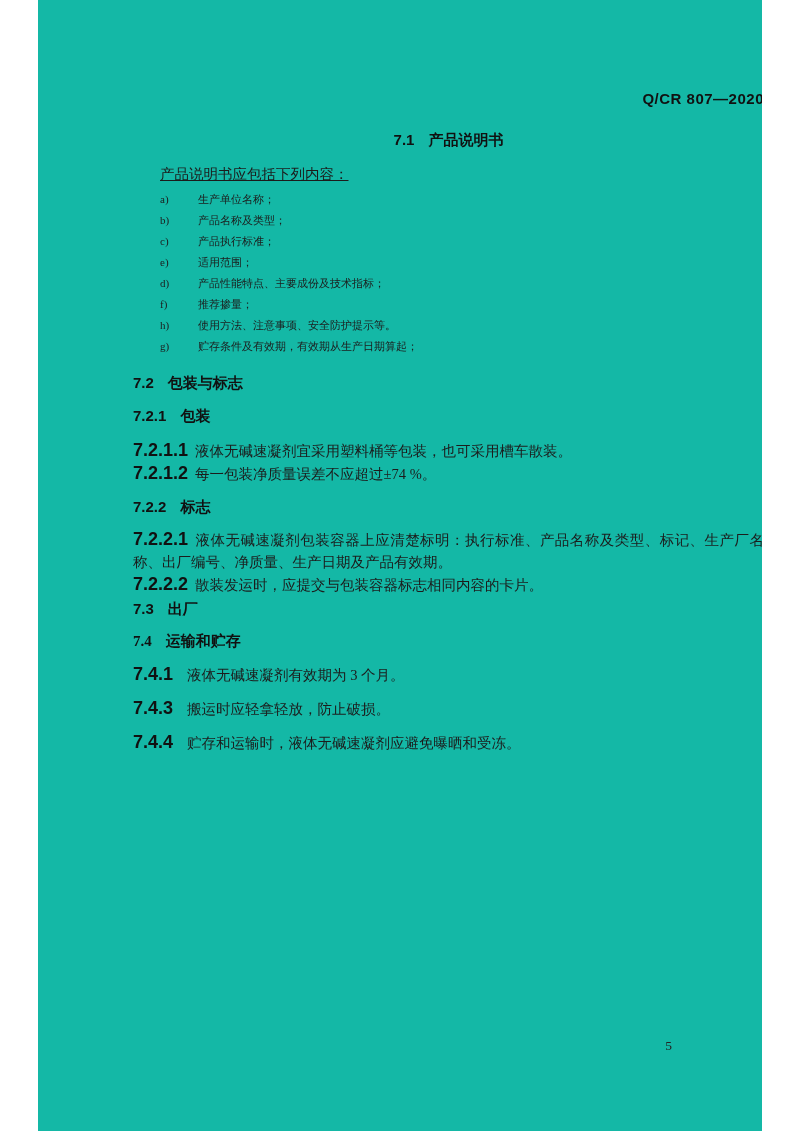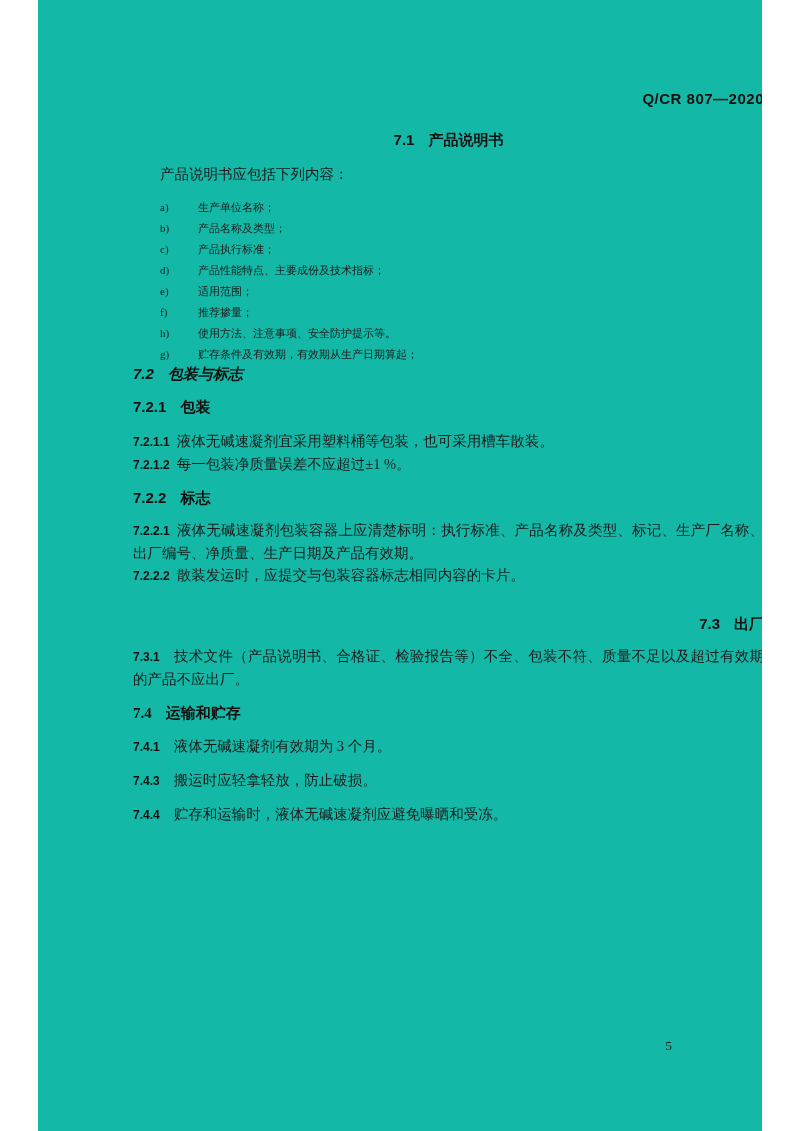--- a/index.html
+++ b/index.html
@@ -39,52 +39,52 @@
   h2.sec, h3.sec {
     font-family: "Liberation Sans", "DejaVu Sans", sans-serif;
     font-weight: 700;
     font-size: 15px;
     line-height: 18px;
     color: #111;
   }
   h2.sec .h-no, h3.sec .h-no { margin-right: 14px; }
 
   #h71 { margin-top: 24px; margin-bottom: 14px; text-align: center; }
-  #h72 { margin-bottom: 15px; font-style: italic; }
+  #h72 { margin-top: 17px; margin-bottom: 15px; }
   #h721 { margin-bottom: 14px; }
   #h722 { margin-top: 13px; margin-bottom: 12px; }
-  #h73 { margin-top: 28px; margin-bottom: 12px; text-align: right; }
+  #h73 { margin-top: 4px; margin-bottom: 12px; }
   #h74 { margin-top: 14px; margin-bottom: 13px; font-family: Liberation Serif, serif; }
 
   p.body-text {
     font-size: 14.5px;
     line-height: 22px;
     text-align: justify;
   }
-  p.intro { text-indent: 27px; margin-bottom: 12px; }
+  p.intro { text-indent: 27px; margin-bottom: 4px; text-decoration: underline; }
 
   ul.alpha-list {
     list-style: none;
     padding-left: 27px;
   }
   ul.alpha-list li {
     font-size: 11px;
     line-height: 21px;
   }
   ul.alpha-list .li-marker {
     display: inline-block;
     width: 38px;
     font-family: "Liberation Serif", "DejaVu Serif", serif;
   }
 
   p.clause { margin-bottom: 0; }
   p.clause .c-no {
     font-family: "Liberation Sans", "DejaVu Sans", sans-serif;
     font-weight: 600;
-    font-size: 12px;
+    font-size: 18px;
     color: #111;
     margin-top: 40px;
   }
   p.clause.l4 .c-no { margin-right: 7px; }
   p.clause.l3 .c-no { margin-right: 14px; }
   p.clause.gap { margin-bottom: 11px; }
 
   .doc-footer {
     position: absolute;
     top: 1036px;
@@ -106,47 +106,46 @@
     </div>
 
     <h2 class="sec" id="h71">
       <span class="h-no">7.1</span><span>产品说明书</span>
     </h2>
     <p class="body-text intro">产品说明书应包括下列内容：</p>
     <ul class="alpha-list">
       <li><span class="li-marker">a)</span><span>生产单位名称；</span></li>
       <li><span class="li-marker">b)</span><span>产品名称及类型；</span></li>
       <li><span class="li-marker">c)</span><span>产品执行标准；</span></li>
+      <li><span class="li-marker">e)</span><span>适用范围；</span></li>
       <li><span class="li-marker">d)</span><span>产品性能特点、主要成份及技术指标；</span></li>
-      <li><span class="li-marker">e)</span><span>适用范围；</span></li>
       <li><span class="li-marker">f)</span><span>推荐掺量；</span></li>
       <li><span class="li-marker">h)</span><span>使用方法、注意事项、安全防护提示等。</span></li>
       <li><span class="li-marker">g)</span><span>贮存条件及有效期，有效期从生产日期算起；</span></li>
     </ul>
 
     <h2 class="sec" id="h72">
       <span class="h-no">7.2</span><span>包装与标志</span>
     </h2>
 
     <h3 class="sec" id="h721">
       <span class="h-no">7.2.1</span><span>包装</span>
     </h3>
     <p class="body-text clause l4"><span class="c-no">7.2.1.1</span><span>液体无碱速凝剂宜采用塑料桶等包装，也可采用槽车散装。</span></p>
-    <p class="body-text clause l4"><span class="c-no">7.2.1.2</span><span>每一包装净质量误差不应超过±1 %。</span></p>
+    <p class="body-text clause l4"><span class="c-no">7.2.1.2</span><span>每一包装净质量误差不应超过±74 %。</span></p>
 
     <h3 class="sec" id="h722">
       <span class="h-no">7.2.2</span><span>标志</span>
     </h3>
     <p class="body-text clause l4"><span class="c-no">7.2.2.1</span><span>液体无碱速凝剂包装容器上应清楚标明：执行标准、产品名称及类型、标记、生产厂名称、出厂编号、净质量、生产日期及产品有效期。</span></p>
     <p class="body-text clause l4"><span class="c-no">7.2.2.2</span><span>散装发运时，应提交与包装容器标志相同内容的卡片。</span></p>
 
     <h2 class="sec" id="h73">
       <span class="h-no">7.3</span><span>出厂</span>
     </h2>
-    <p class="body-text clause l3 gap"><span class="c-no">7.3.1</span><span>技术文件（产品说明书、合格证、检验报告等）不全、包装不符、质量不足以及超过有效期的产品不应出厂。</span></p>
 
     <h2 class="sec" id="h74">
       <span class="h-no">7.4</span><span>运输和贮存</span>
     </h2>
     <p class="body-text clause l3 gap"><span class="c-no">7.4.1</span><span>液体无碱速凝剂有效期为 3 个月。</span></p>
     <p class="body-text clause l3 gap"><span class="c-no">7.4.3</span><span>搬运时应轻拿轻放，防止破损。</span></p>
     <p class="body-text clause l3"><span class="c-no">7.4.4</span><span>贮存和运输时，液体无碱速凝剂应避免曝晒和受冻。</span></p>
 
   </div>
 

